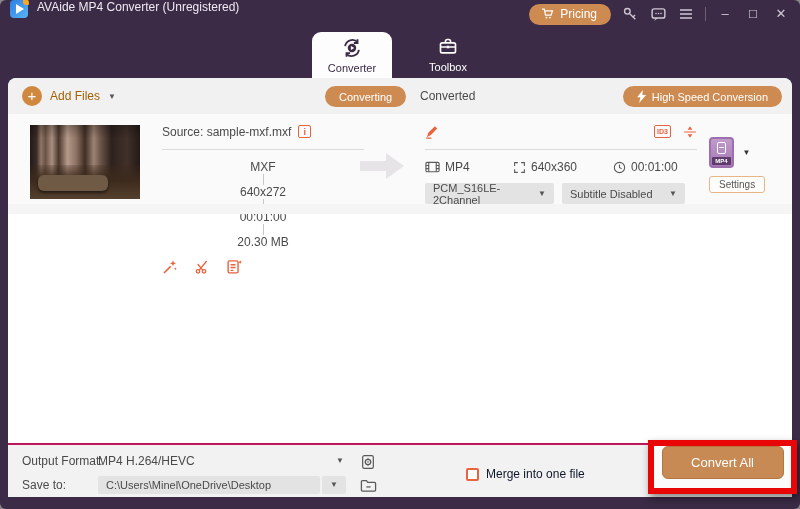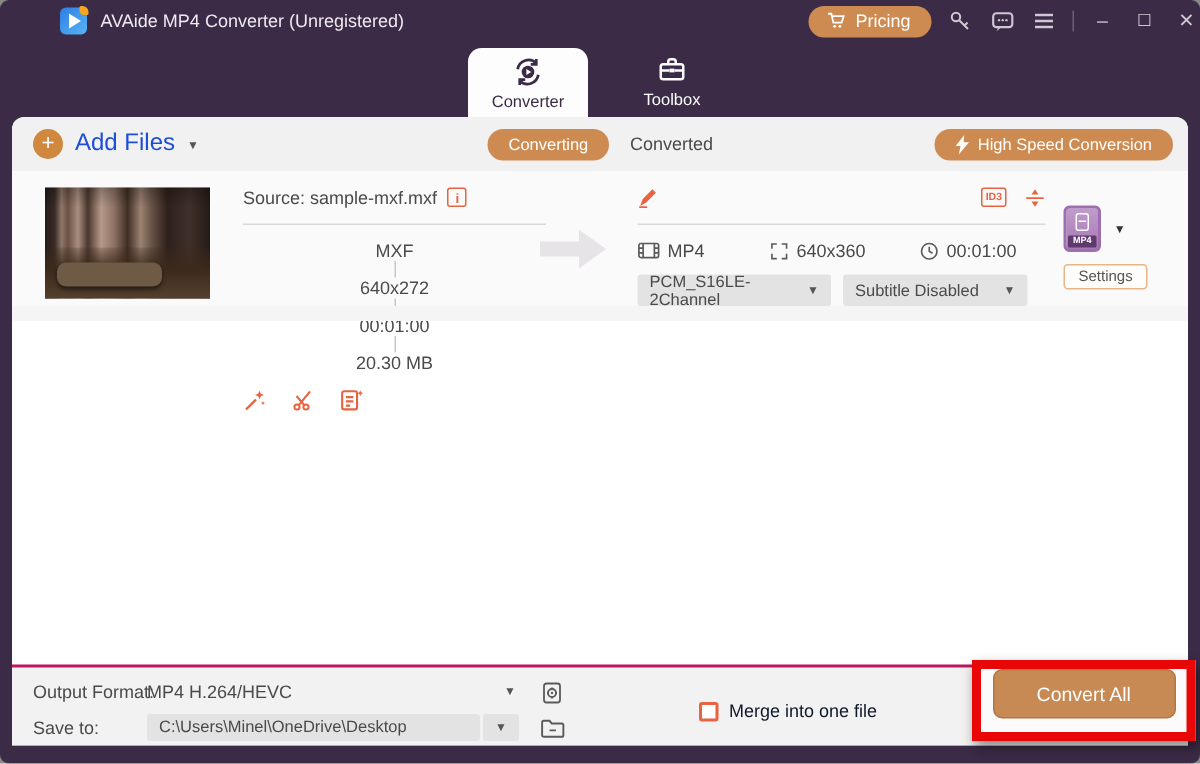--- a/index.html
+++ b/index.html
@@ -4,21 +4,21 @@
 <style>
   * { margin:0; padding:0; box-sizing:border-box; }
   body { background:#888; font-family:"Liberation Sans", sans-serif; }
   .window {
     position:relative; width:800px; height:509px;
     background:#3b2b46; border-radius:6px; overflow:hidden;
     font-family:"Liberation Sans", sans-serif;
   }
 
   
-  .titlebar { position:absolute; top:0; left:0; right:0; height:28px; display:flex; align-items:center; padding:0 0;margin-left:40px; }
+  .titlebar { position:absolute; top:0; left:0; right:0; height:28px; display:flex; padding:0 10px; }
   .app-logo { width:18px; height:18px; border-radius:4px; background:linear-gradient(135deg,#2d7de4,#59b5f5); position:relative; flex:0 0 auto; }
   .app-logo::before { content:""; position:absolute; left:6px; top:4px; border-left:8px solid #fff; border-top:5px solid transparent; border-bottom:5px solid transparent; }
   .app-logo::after { content:""; position:absolute; right:-1px; top:-1px; width:6px; height:6px; background:#f5a623; border-radius:1px 4px 1px 3px; }
   .title-text { color:#efeaf2; font-size:12px; margin-left:9px; }
   .tb-right { margin-left:auto; display:flex; align-items:center; gap:10px; }
   .pricing-btn { display:flex; align-items:center; gap:6px; background:#cd8b52; color:#fff; font-size:12px; border-radius:12px; padding:3px 14px 4px 12px; cursor:pointer; }
   .tb-icon { width:18px; height:18px; display:flex; align-items:center; justify-content:center; cursor:pointer; }
   .tb-sep { width:1px; height:14px; background:rgba(255,255,255,0.25); }
   .winctl { color:#cfc8d4; font-size:13px; width:18px; text-align:center; cursor:pointer; line-height:18px; }
 
@@ -29,21 +29,21 @@
   .tab-inactive { position:absolute; left:415px; top:4px; width:66px; height:46px; display:flex; flex-direction:column; align-items:center; justify-content:center; gap:4px; cursor:pointer; }
   .tab-inactive .tab-label { color:#fff; font-size:11px; }
 
   
   .content { position:absolute; left:8px; right:8px; top:78px; bottom:12px; background:#fff; border-radius:8px 8px 0 0; overflow:hidden; }
 
   
   .toolbar { position:absolute; top:0; left:0; right:0; height:36px; background:#f2f1f1; border-radius:8px 8px 0 0; }
   .add-files { position:absolute; left:14px; top:8px; display:flex; align-items:center; gap:8px; cursor:pointer; }
   .plus-circle { width:20px; height:20px; border-radius:50%; background:#d0883f; color:#fff; font-size:15px; line-height:19px; text-align:center; }
-  .add-files-label { color:#1d4ed8; font-size:16px; }
+  .add-files-label { color:#a16207; font-size:12px; }
   .dd-caret { font-size:8px; color:#555; }
   .pill { height:21px; border-radius:11px; background:#cd8b52; color:#fff; font-size:11px; display:flex; align-items:center; padding:0 14px; cursor:pointer; }
   .pill-converting { position:absolute; left:317px; top:8px; }
   .converted-label { position:absolute; left:412px; top:11px; color:#4a4a4a; font-size:12px; cursor:pointer; }
   .pill-speed { position:absolute; right:10px; top:8px; gap:5px; }
 
   
   .file-row { position:absolute; top:36px; left:0; right:0; height:90px; background:#fbfafb; }
   .row-band { position:absolute; top:126px; left:0; right:0; height:10px; background:#f6f5f6; }
   .thumb { position:absolute; left:22px; top:11px; width:110px; height:74px; background:

